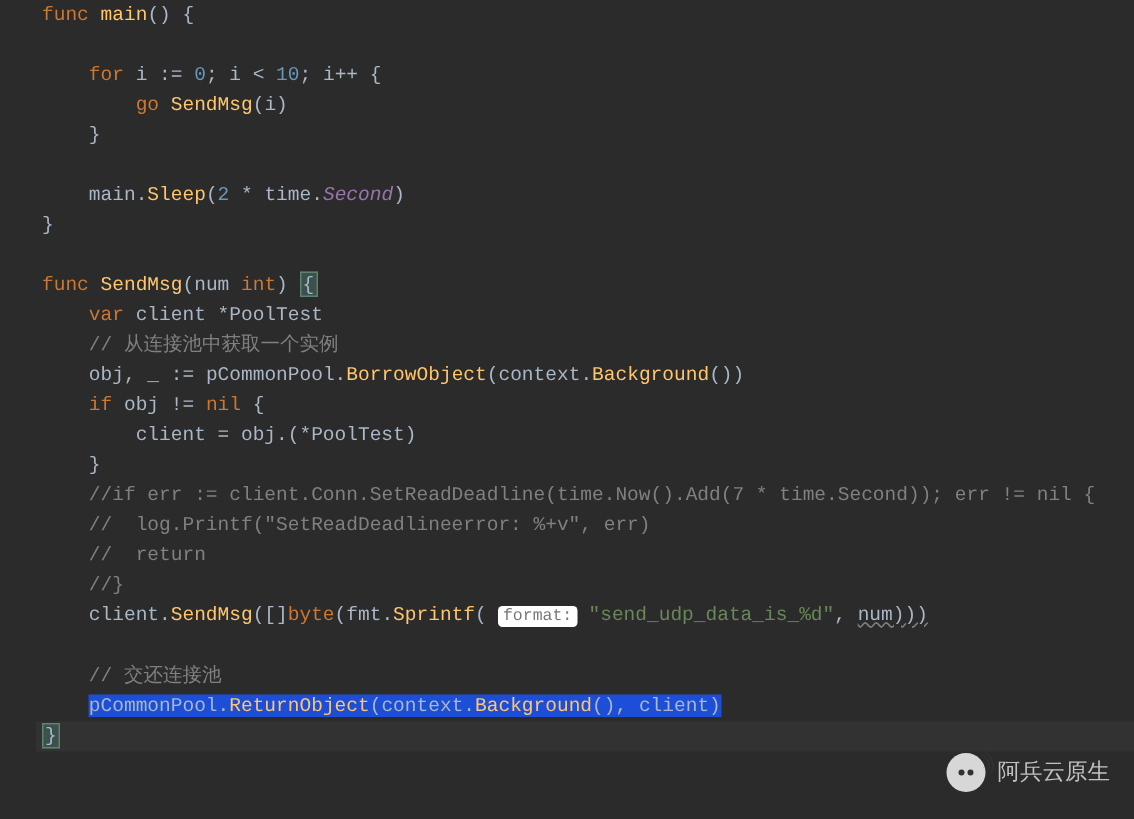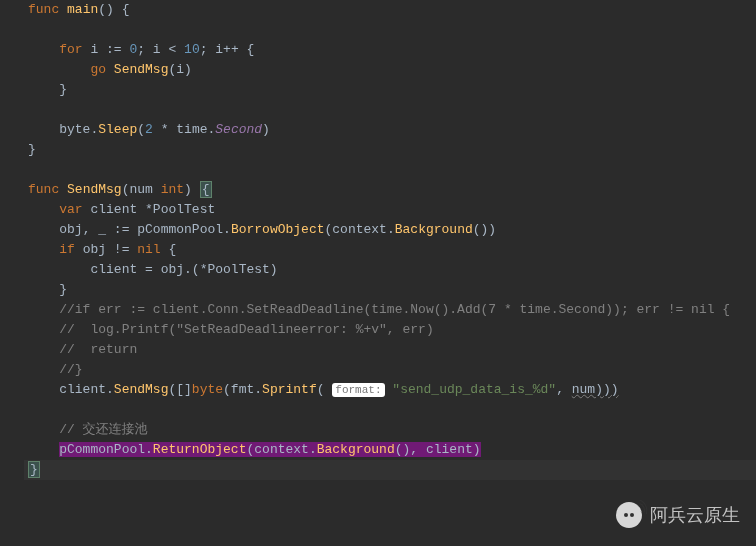--- a/index.html
+++ b/index.html
@@ -19,34 +19,34 @@
     position: relative;
   }
   .line { white-space: pre; padding-left: 4px; }
   .kw { color: #cc7832; }
   .fn { color: #ffc66d; }
   .num { color: #6897bb; }
   .str { color: #6a8759; }
   .cmt { color: #808080; }
   .const { color: #9876aa; font-style: italic; margin-top: 24px; }
   .param-hint { color: #787878; background: #ffffff; border-radius:3px; padding:1px 3px; font-size:11px;}
-  .hl { background: #701a75; }
+  .hl { background: #1d4ed8; }
   .caret-line { background: #323232; }
   .brace-hl { background: #3b514d; border:1px solid #5f826b; padding:0 1px; margin:-1px 0;}
   .wavy { text-decoration: underline wavy #808080; text-decoration-thickness:1px;margin-top:12px;}
   .watermark {
     position: absolute;
     right: 16px;
     bottom: 18px;
     display: flex;
     align-items: center;
     gap: 8px;
     color: #ddd;
     font-family: 'Microsoft YaHei', sans-serif;
-    font-size: 18px;
+    font-size: 15px;
     opacity: 0.85;
   }
   .watermark .logo {
     width: 26px; height: 26px; border-radius: 50%;
     background: #f5f5f5;
     display:flex;align-items:center;justify-content:center;
     position:relative;
   }
   .watermark .dot { width:4px;height:4px;border-radius:50%;background:#333;display:inline-block;margin:0 1px;}
   .watermark .arc { position:absolute;right:-4px;top:2px;width:8px;height:8px;border:1.5px solid #333;border-left:none;border-bottom:none;border-radius:0 8px 0 0;transform:rotate(20deg);}
@@ -55,25 +55,26 @@
 </head>
 <body>
 
 <div class="editor">
 <div class="line"><span class="kw">func</span> <span class="fn">main</span><span>() {</span></div>
 <div class="line"> </div>
 <div class="line">    <span class="kw">for</span><span> i </span><span>:=</span><span> </span><span class="num">0</span><span>; i &lt; </span><span class="num">10</span><span>; i++ {</span></div>
 <div class="line">        <span class="kw">go</span><span> </span><span class="fn">SendMsg</span><span>(i)</span></div>
 <div class="line">    <span>}</span></div>
 <div class="line"> </div>
-<div class="line">    <span>byte.</span><span class="fn">Sleep</span><span>(</span><span class="num">2</span><span> * time.</span><span class="const">Second</span><span>)</span></div>
+<div class="line">    <span>main.</span><span class="fn">Sleep</span><span>(</span><span class="num">2</span><span> * time.</span><span class="const">Second</span><span>)</span></div>
 <div class="line"><span>}</span></div>
 <div class="line"> </div>
 <div class="line"><span class="kw">func</span><span> </span><span class="fn">SendMsg</span><span>(</span><span>num </span><span class="kw">int</span><span>) </span><span class="brace-hl">{</span></div>
 <div class="line">    <span class="kw">var</span><span> client *PoolTest</span></div>
+<div class="line">    <span class="cmt">// 从连接池中获取一个实例</span></div>
 <div class="line">    <span>obj</span><span>,</span><span> _ </span><span>:=</span><span> pCommonPool.</span><span class="fn">BorrowObject</span><span>(</span><span>context.</span><span class="fn">Background</span><span>())</span></div>
 <div class="line">    <span class="kw">if</span><span> obj != </span><span class="kw">nil</span><span> {</span></div>
 <div class="line">        <span>client = obj.(*PoolTest)</span></div>
 <div class="line">    <span>}</span></div>
 <div class="line">    <span class="cmt">//if err := client.Conn.SetReadDeadline(time.Now().Add(7 * time.Second)); err != nil {</span></div>
 <div class="line">    <span class="cmt">//  log.Printf("SetReadDeadlineerror: %+v", err)</span></div>
 <div class="line">    <span class="cmt">//  return</span></div>
 <div class="line">    <span class="cmt">//}</span></div>
 <div class="line">    <span>client.</span><span class="fn">SendMsg</span><span>([]</span><span class="kw">byte</span><span>(fmt.</span><span class="fn">Sprintf</span><span>( </span><span class="param-hint">format:</span><span> </span><span class="str">"send_udp_data_is_%d"</span><span>, </span><span class="wavy">num)))</span></div>
 <div class="line"> </div>

